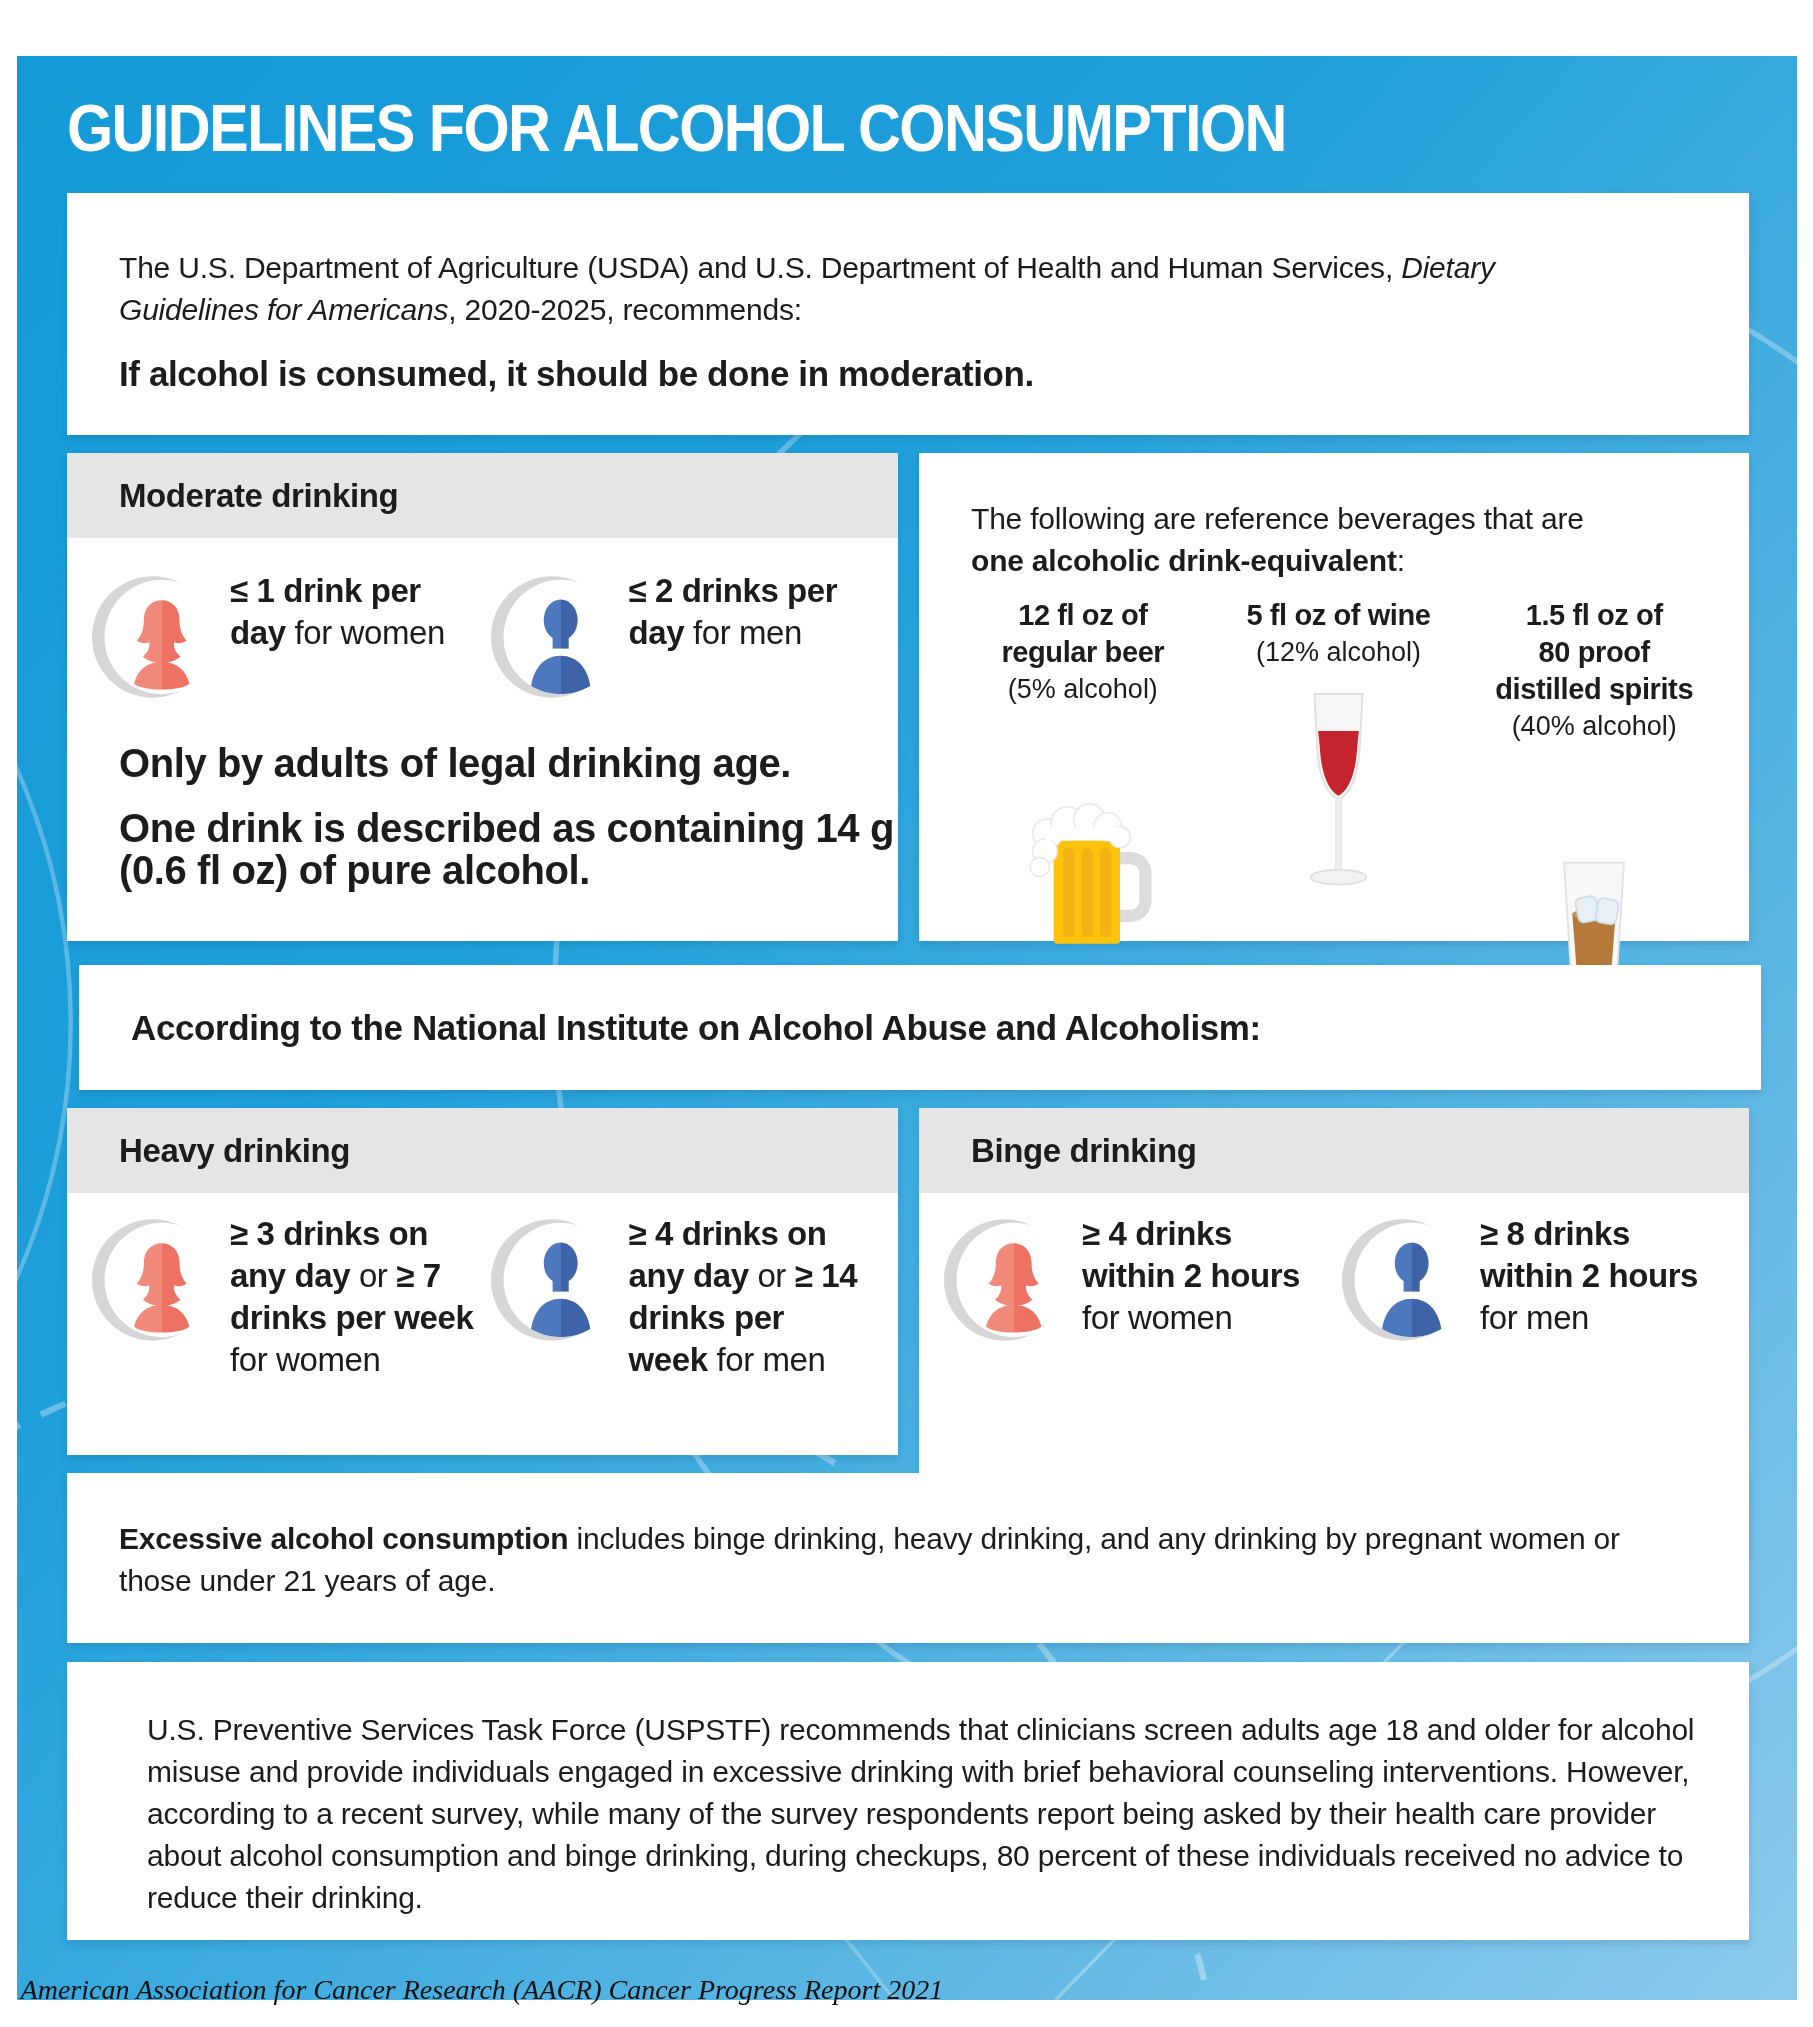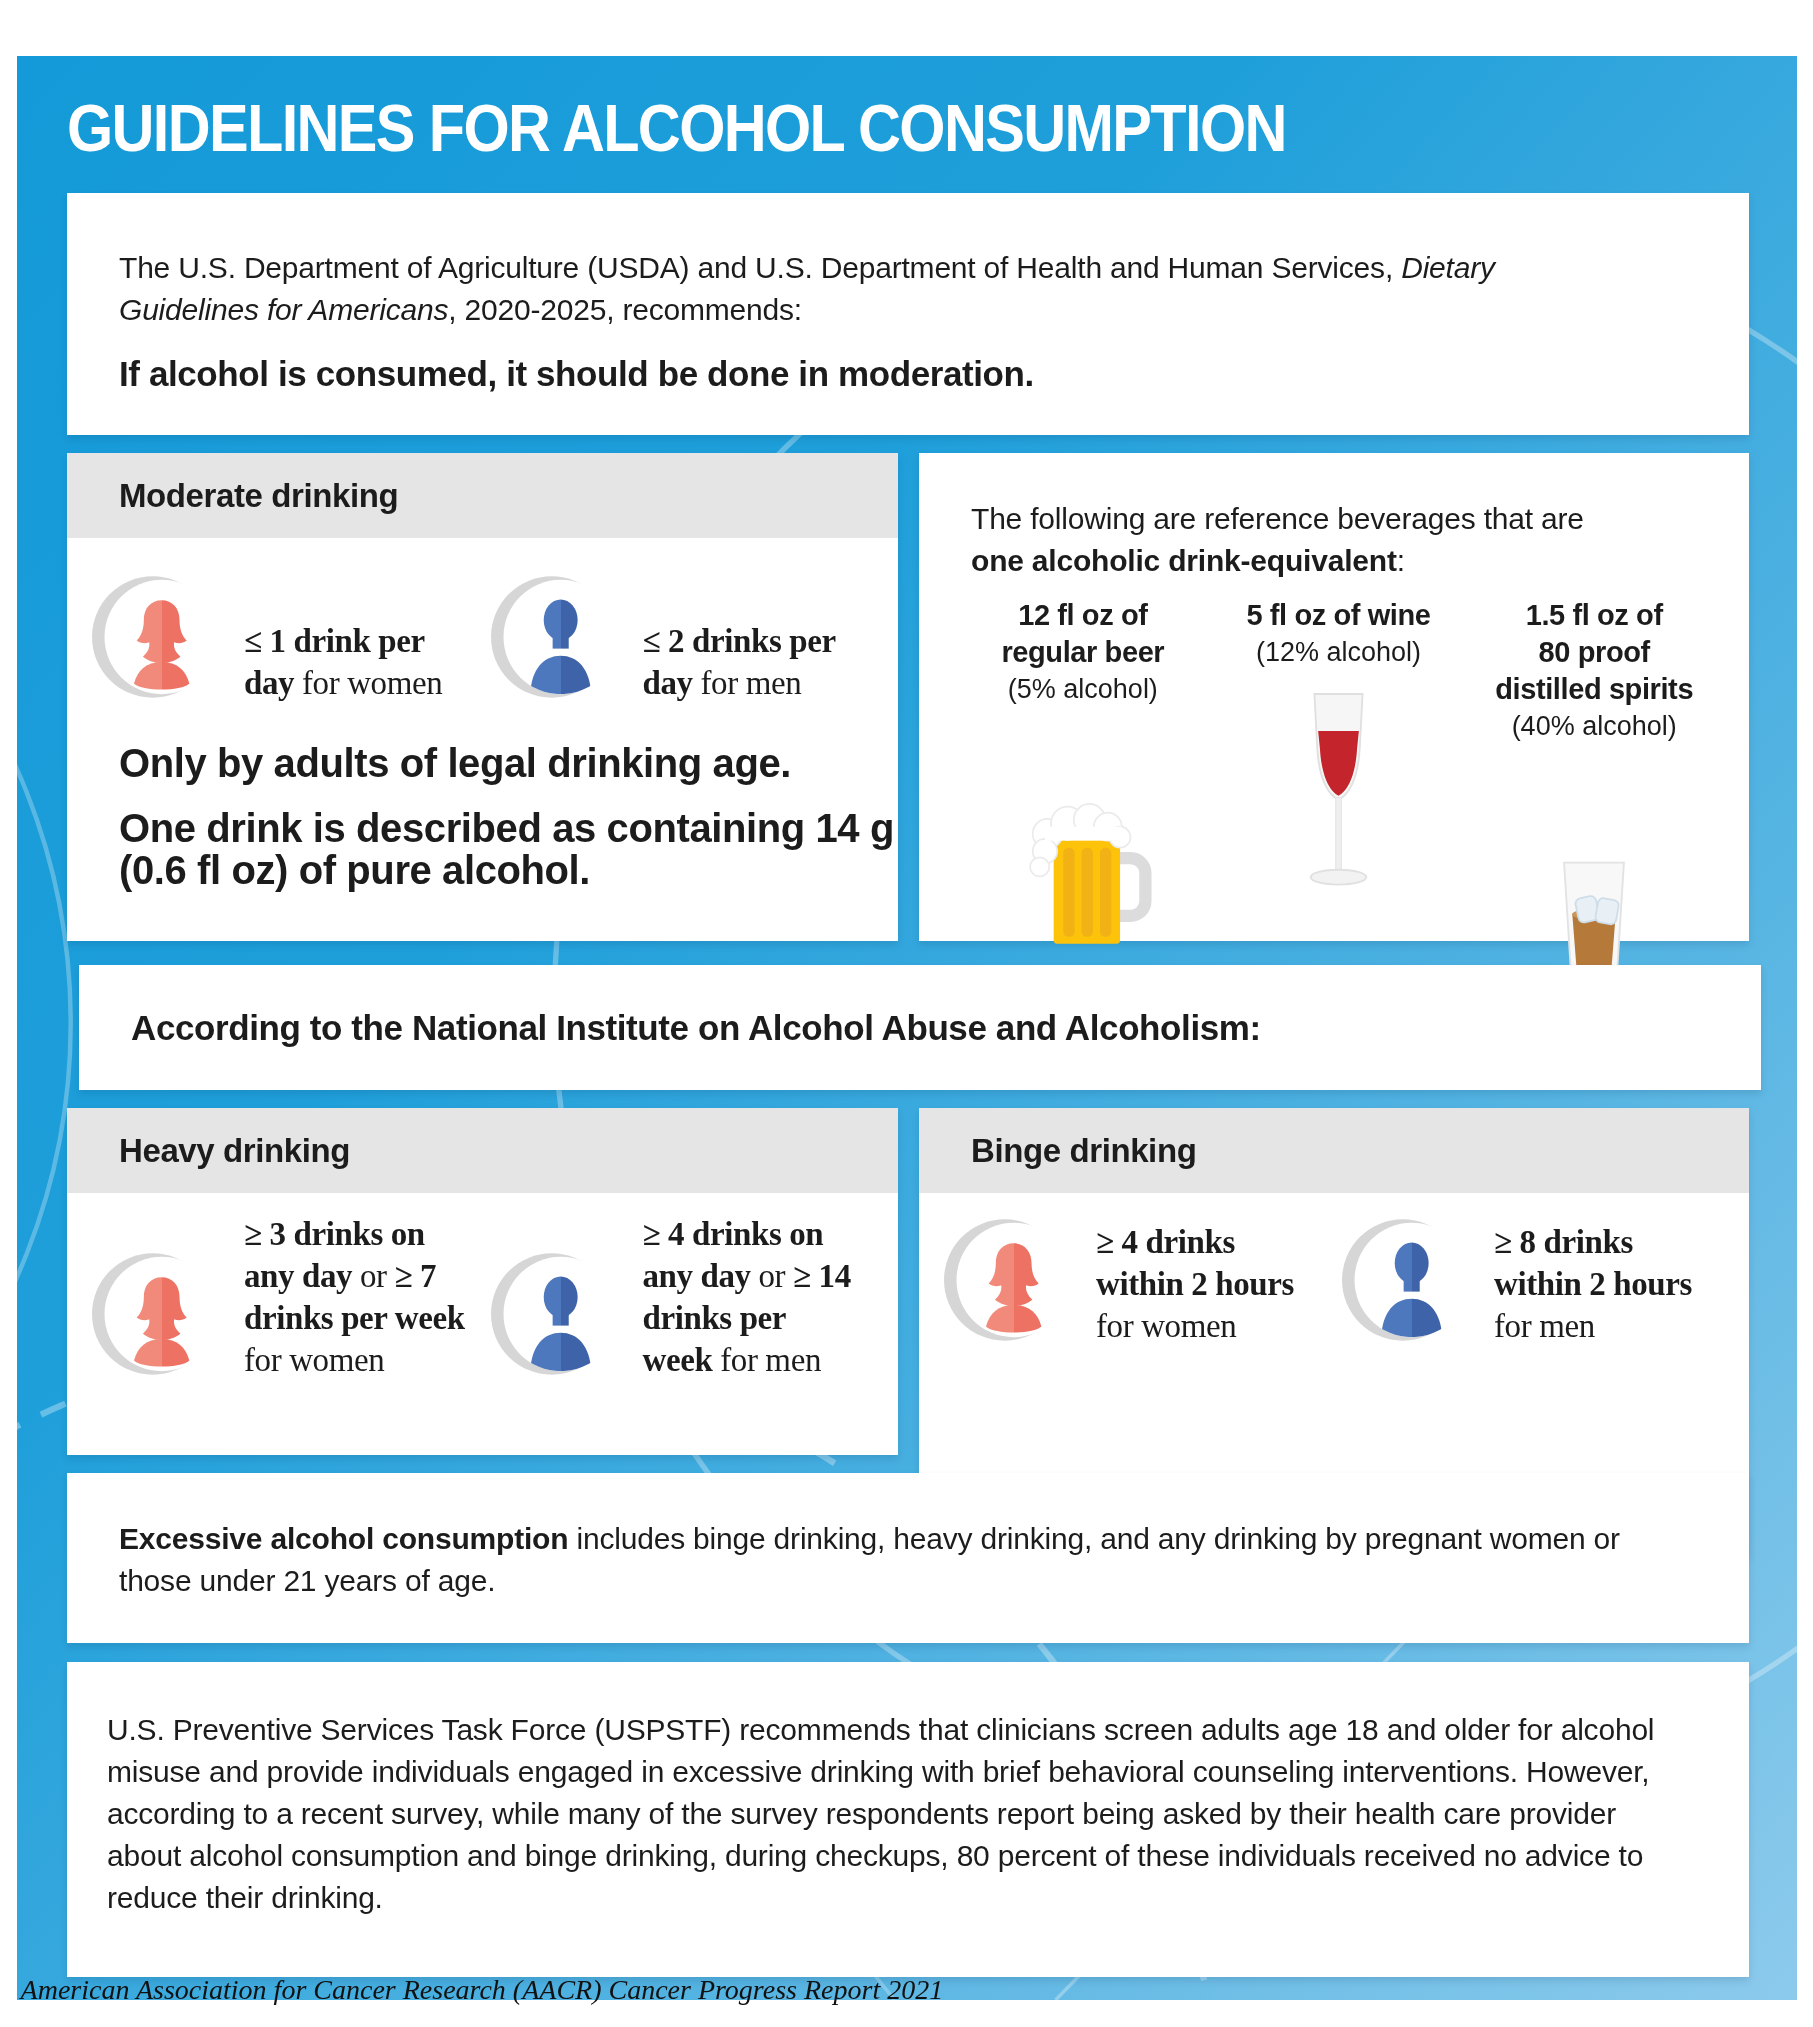--- a/index.html
+++ b/index.html
@@ -20,21 +20,21 @@
   .emph{font-size:35px;font-weight:bold;letter-spacing:-0.4px;}
   
   .usda{left:50px;top:137px;width:1682px;height:242px;padding:0;}
   .usda-inner{padding:54px 52px 0 52px;max-width:1522px;}
   .usda .emph{margin-top:23px;}
   
   .moderate{left:50px;top:397px;width:831px;height:488px;}
   .refbox{left:902px;top:397px;width:830px;height:488px;}
   
   .stats-row{display:flex;padding:0 9px 0 25px;}
-  .stat{display:flex;align-items:flex-end;gap:18px;flex:1;font-family:Liberation Serif, serif;}
+  .stat{display:flex;align-items:flex-start;gap:4px;flex:1;}
   .stat-text{font-size:33px;font-weight:bold;line-height:42px;letter-spacing:-0.4px;}
   .stat-text .r{font-weight:normal;}
   .mod-stats{margin-top:32px;}
   .note{padding-left:52px;font-size:40px;font-weight:bold;letter-spacing:-0.4px;line-height:42px;}
   .note1{margin-top:38px;}
   .note2{margin-top:23px;}
   
   .ref-intro{padding:45px 36px 0 52px;}
   .ref-cols{display:flex;margin-top:14.3px;padding:0 27px 0 36px;}
   .ref-col{flex:1;text-align:center;}
@@ -45,21 +45,21 @@
   .niaaa{left:62px;top:909px;width:1682px;height:125px;display:flex;align-items:center;padding-left:52px;box-sizing:border-box;}
   .niaaa-text{font-size:35px;font-weight:bold;letter-spacing:-0.4px;}
   
   .heavy{left:50px;top:1052px;width:831px;height:347px;}
   .binge{left:902px;top:1052px;width:830px;height:448px;}
   .row3-stats{margin-top:19.7px;}
   
   .excessive{left:50px;top:1417px;width:1682px;height:170px;box-sizing:border-box;padding:45px 52px 17px 52px;}
   .excessive .body-text{max-width:1522px;}
   
-  .uspstf{left:50px;top:1606px;width:1682px;height:315px;box-sizing:border-box;padding:47px 52px 0 40px;}
+  .uspstf{left:50px;top:1606px;width:1682px;height:278px;box-sizing:border-box;padding:47px 52px 0 80px;}
   .uspstf .body-text{max-width:1549px;line-height:42px;}
   
   .footer{position:absolute;left:20.6px;top:1974px;font-family:"Liberation Serif","DejaVu Serif",serif;
           font-style:italic;font-size:28px;color:#111;}
   .person-icon{width:134px;height:134px;flex:0 0 134px;}
 </style>
 </head>
 <body>
 
 <div class="stage">

